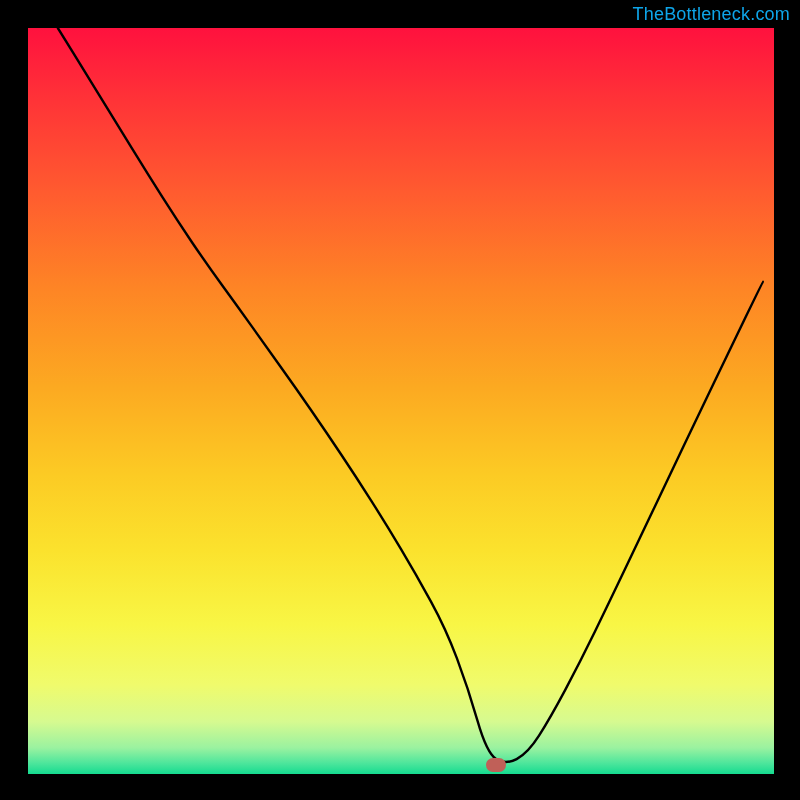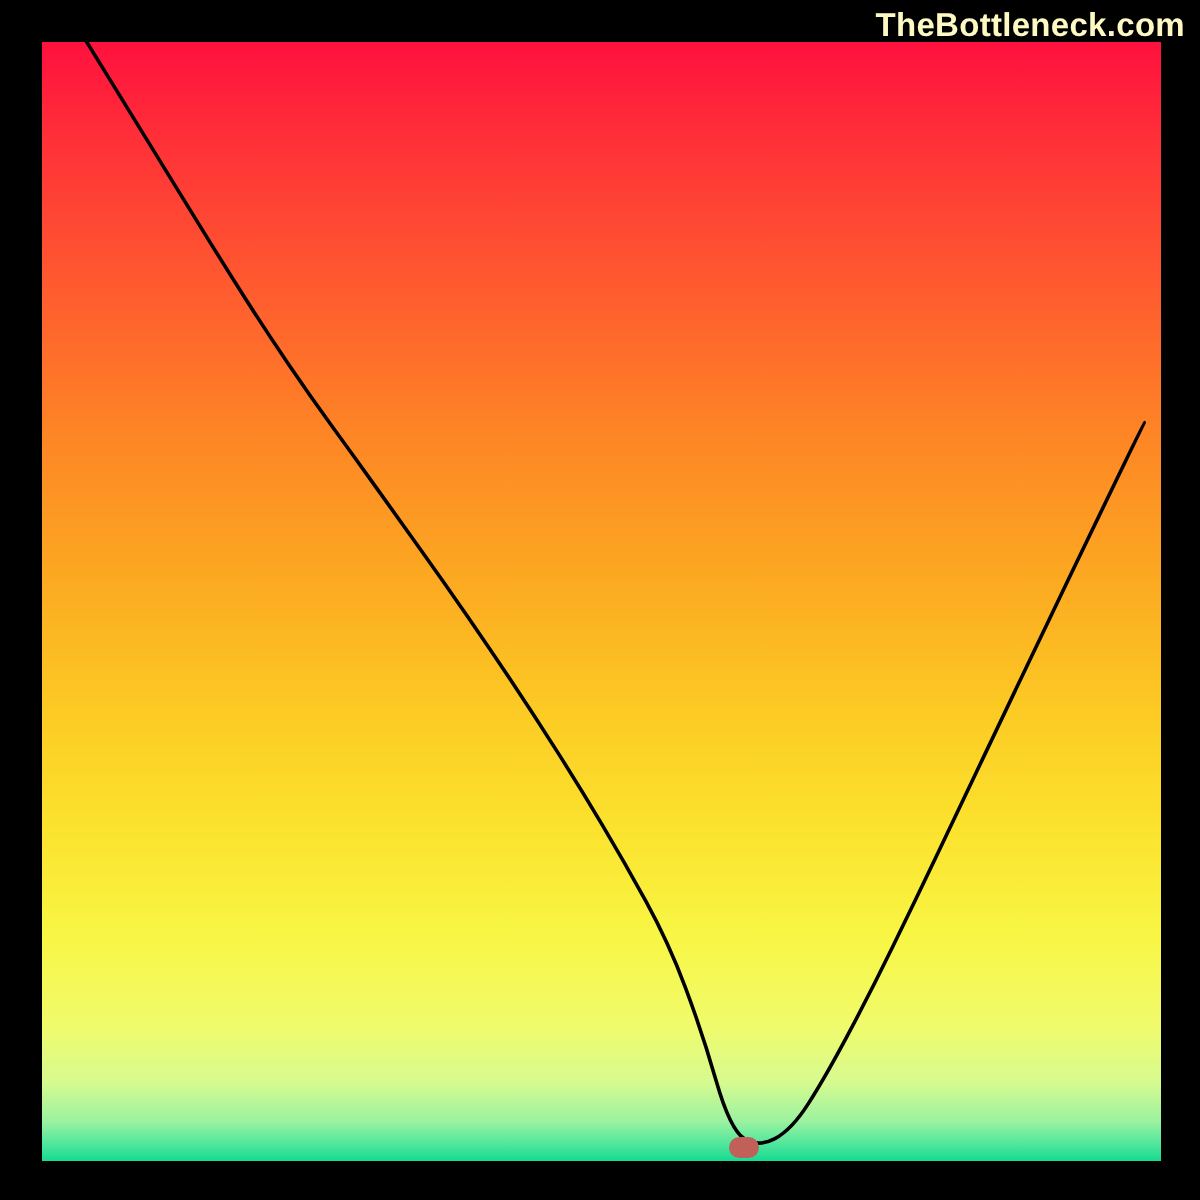--- a/index.html
+++ b/index.html
@@ -14,23 +14,23 @@
   .container {
     position: relative;
     width: 800px;
     height: 800px;
     background: #000;
   }
   .watermark {
     position: absolute;
     top: 4px;
     right: 10px;
-    color: #fef9c3;
-    font-size: 22px;
-    font-weight: 700;
+    color: #0ea5e9;
+    font-size: 18px;
+    font-weight: 400;
     letter-spacing: 0.2px;
     z-index: 10;
     user-select: none;
   }
   .plot-area {
     position: absolute;
     left: 28px;
     top: 28px;
     width: 746px;
     height: 746px;

